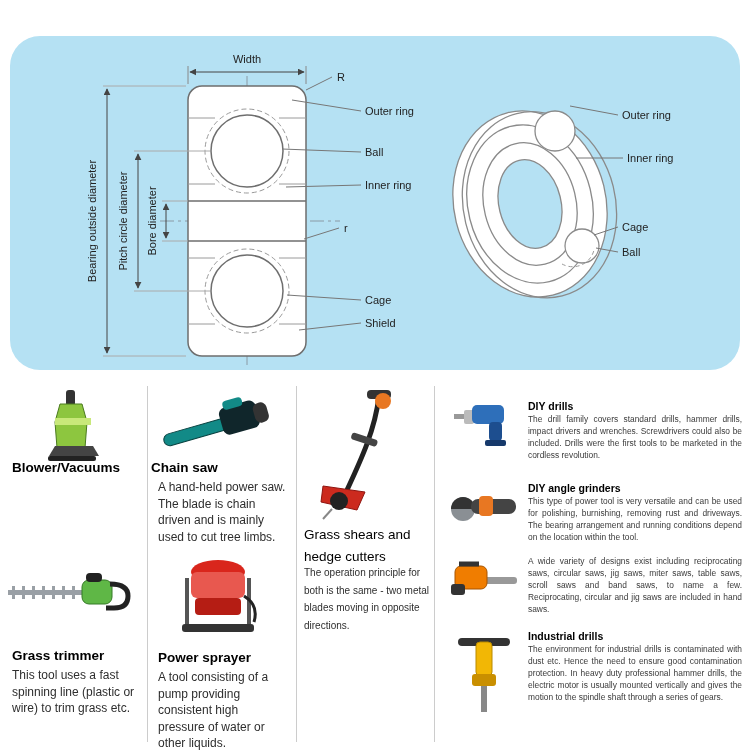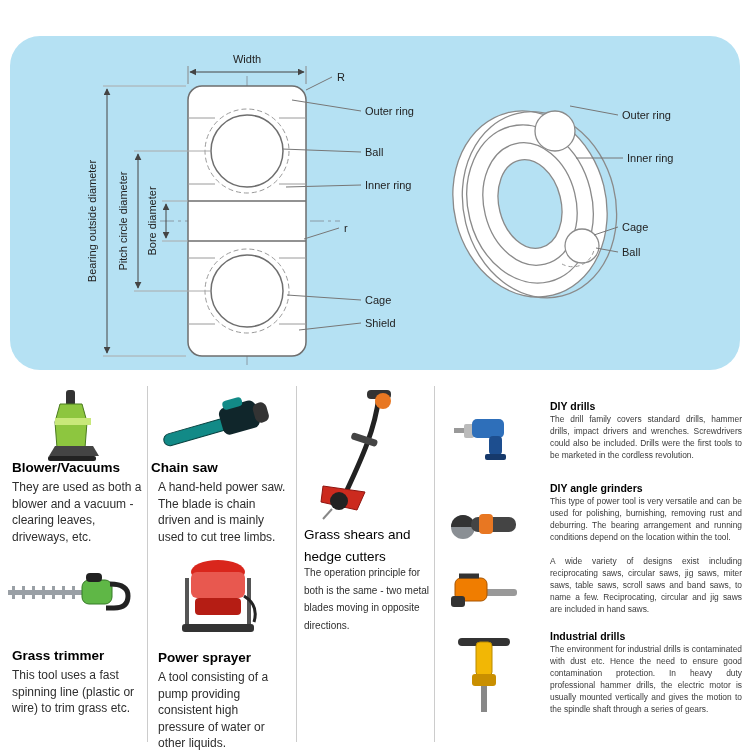--- a/index.html
+++ b/index.html
@@ -10,21 +10,21 @@
          background:#b5e1f3;border-radius:30px;}
   .panel svg{position:absolute;left:0;top:0;}
   .dia-text{font-size:11px;fill:#222;font-family:"Liberation Sans",sans-serif;}
   
   .vdiv{position:absolute;top:386px;height:356px;width:1px;background:#ccc;}
   .card-title{position:absolute;font-size:13.5px;font-weight:bold;color:#000;text-align:center;}
   .card-desc{position:absolute;font-size:12px;line-height:1.38;color:#2e2e2e;}
   .c3-title{position:absolute;font-size:13.5px;font-weight:normal;color:#000;line-height:1.65;}
   .c3-desc{position:absolute;font-size:10px;line-height:1.75;color:#2e2e2e;}
   .tool-img{position:absolute;}
-  .c4-entry{position:absolute;left:440px;width:306px;display:flex;align-items:flex-end;gap:22px;}
+  .c4-entry{position:absolute;left:440px;width:306px;display:flex;align-items:flex-start;}
   .c4-img{width:88px;display:flex;justify-content:center;align-items:center;flex:0 0 88px;}
   .c4-text{flex:1;padding-right:4px;}
   .c4-title{font-size:10.5px;font-weight:bold;color:#000;margin-bottom:2px;}
   .c4-desc{font-size:8.4px;line-height:1.42;color:#3a3a3a;text-align:justify;}
 </style>
 </head>
 <body>
 
 <div id="page">
 
@@ -134,21 +134,20 @@
   <div class="tool-img" style="left:22px;top:388px">
     <svg width="95" height="74" viewBox="0 0 95 74">
       <rect x="44" y="2" width="9" height="16" rx="3" fill="#333"></rect>
       <path d="M38 16 h22 l5 18 -2 26 h-28 l-2 -26 z" fill="#8dc63f" stroke="#4a7a1e"></path>
       <rect x="33" y="30" width="36" height="7" fill="#c8e87a"></rect>
       <path d="M33 58 h38 l6 10 h-50 z" fill="#444"></path>
       <rect x="26" y="68" width="48" height="5" rx="2" fill="#222"></rect>
     </svg>
   </div>
   <div class="card-title" style="left:12px;top:460px">Blower/Vacuums</div>
-  <div class="card-desc" style="left:12px;top:479px;width:130px">They are used as both a blower and a vacuum -clearing leaves, driveways, etc.</div>
 
   <div class="tool-img" style="left:6px;top:562px">
     <svg width="138" height="62" viewBox="0 0 138 62">
       <rect x="2" y="28" width="80" height="5" fill="#9aa0a6"></rect>
       <g fill="#9aa0a6">
         <rect x="6" y="24" width="3" height="13"></rect>
           <rect x="16" y="24" width="3" height="13"></rect>
         <rect x="26" y="24" width="3" height="13"></rect>
           <rect x="36" y="24" width="3" height="13"></rect>
         <rect x="46" y="24" width="3" height="13"></rect>
@@ -223,21 +222,21 @@
     <div class="c4-img">
       <svg width="70" height="44" viewBox="0 0 70 44">
         <circle cx="14" cy="27" r="12" fill="#8a8f94"></circle>
         <path d="M2 27 a12 12 0 0 1 24 0 z" fill="#333"></path>
         <rect x="22" y="17" width="45" height="15" rx="7" fill="#444"></rect>
         <rect x="30" y="14" width="14" height="20" rx="4" fill="#e87722"></rect>
       </svg>
     </div>
     <div class="c4-text">
       <div class="c4-title">DIY angle grinders</div>
-      <div class="c4-desc">This type of power tool is very versatile and can be used for polishing, burnishing, removing rust and deburring. The bearing arrangement and running conditions depend on the location within the tool.</div>
+      <div class="c4-desc">This type of power tool is very versatile and can be used for polishing, burnishing, removing rust and driveways. The bearing arrangement and running conditions depend on the location within the tool.</div>
     </div>
   </div>
 
   <div class="c4-entry" style="top:556px">
     <div class="c4-img">
       <svg width="70" height="48" viewBox="0 0 70 48">
         <rect x="34" y="21" width="34" height="7" rx="3" fill="#999"></rect>
         <rect x="6" y="10" width="32" height="23" rx="6" fill="#f07d00" stroke="#a85500"></rect>
         <path d="M10 8 h20" stroke="#333" stroke-width="5"></path>
         <rect x="2" y="28" width="14" height="11" rx="3" fill="#333"></rect>

